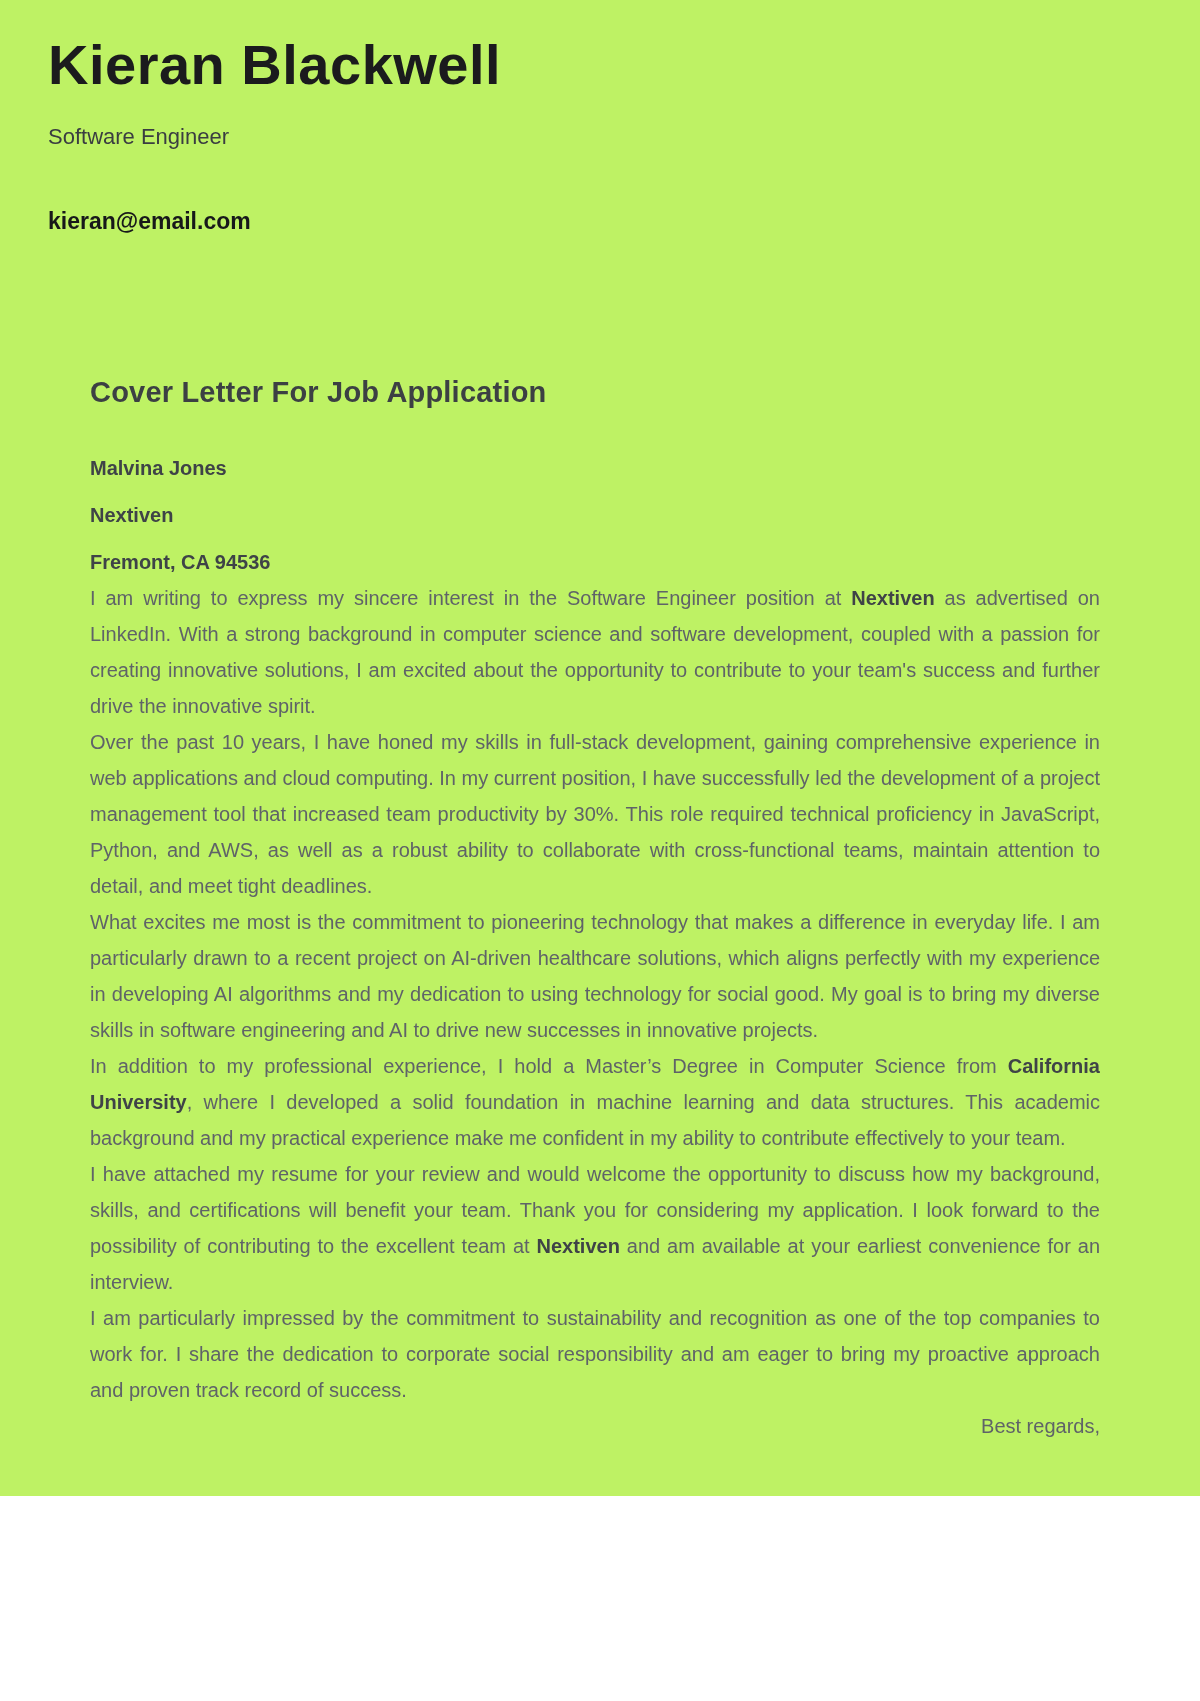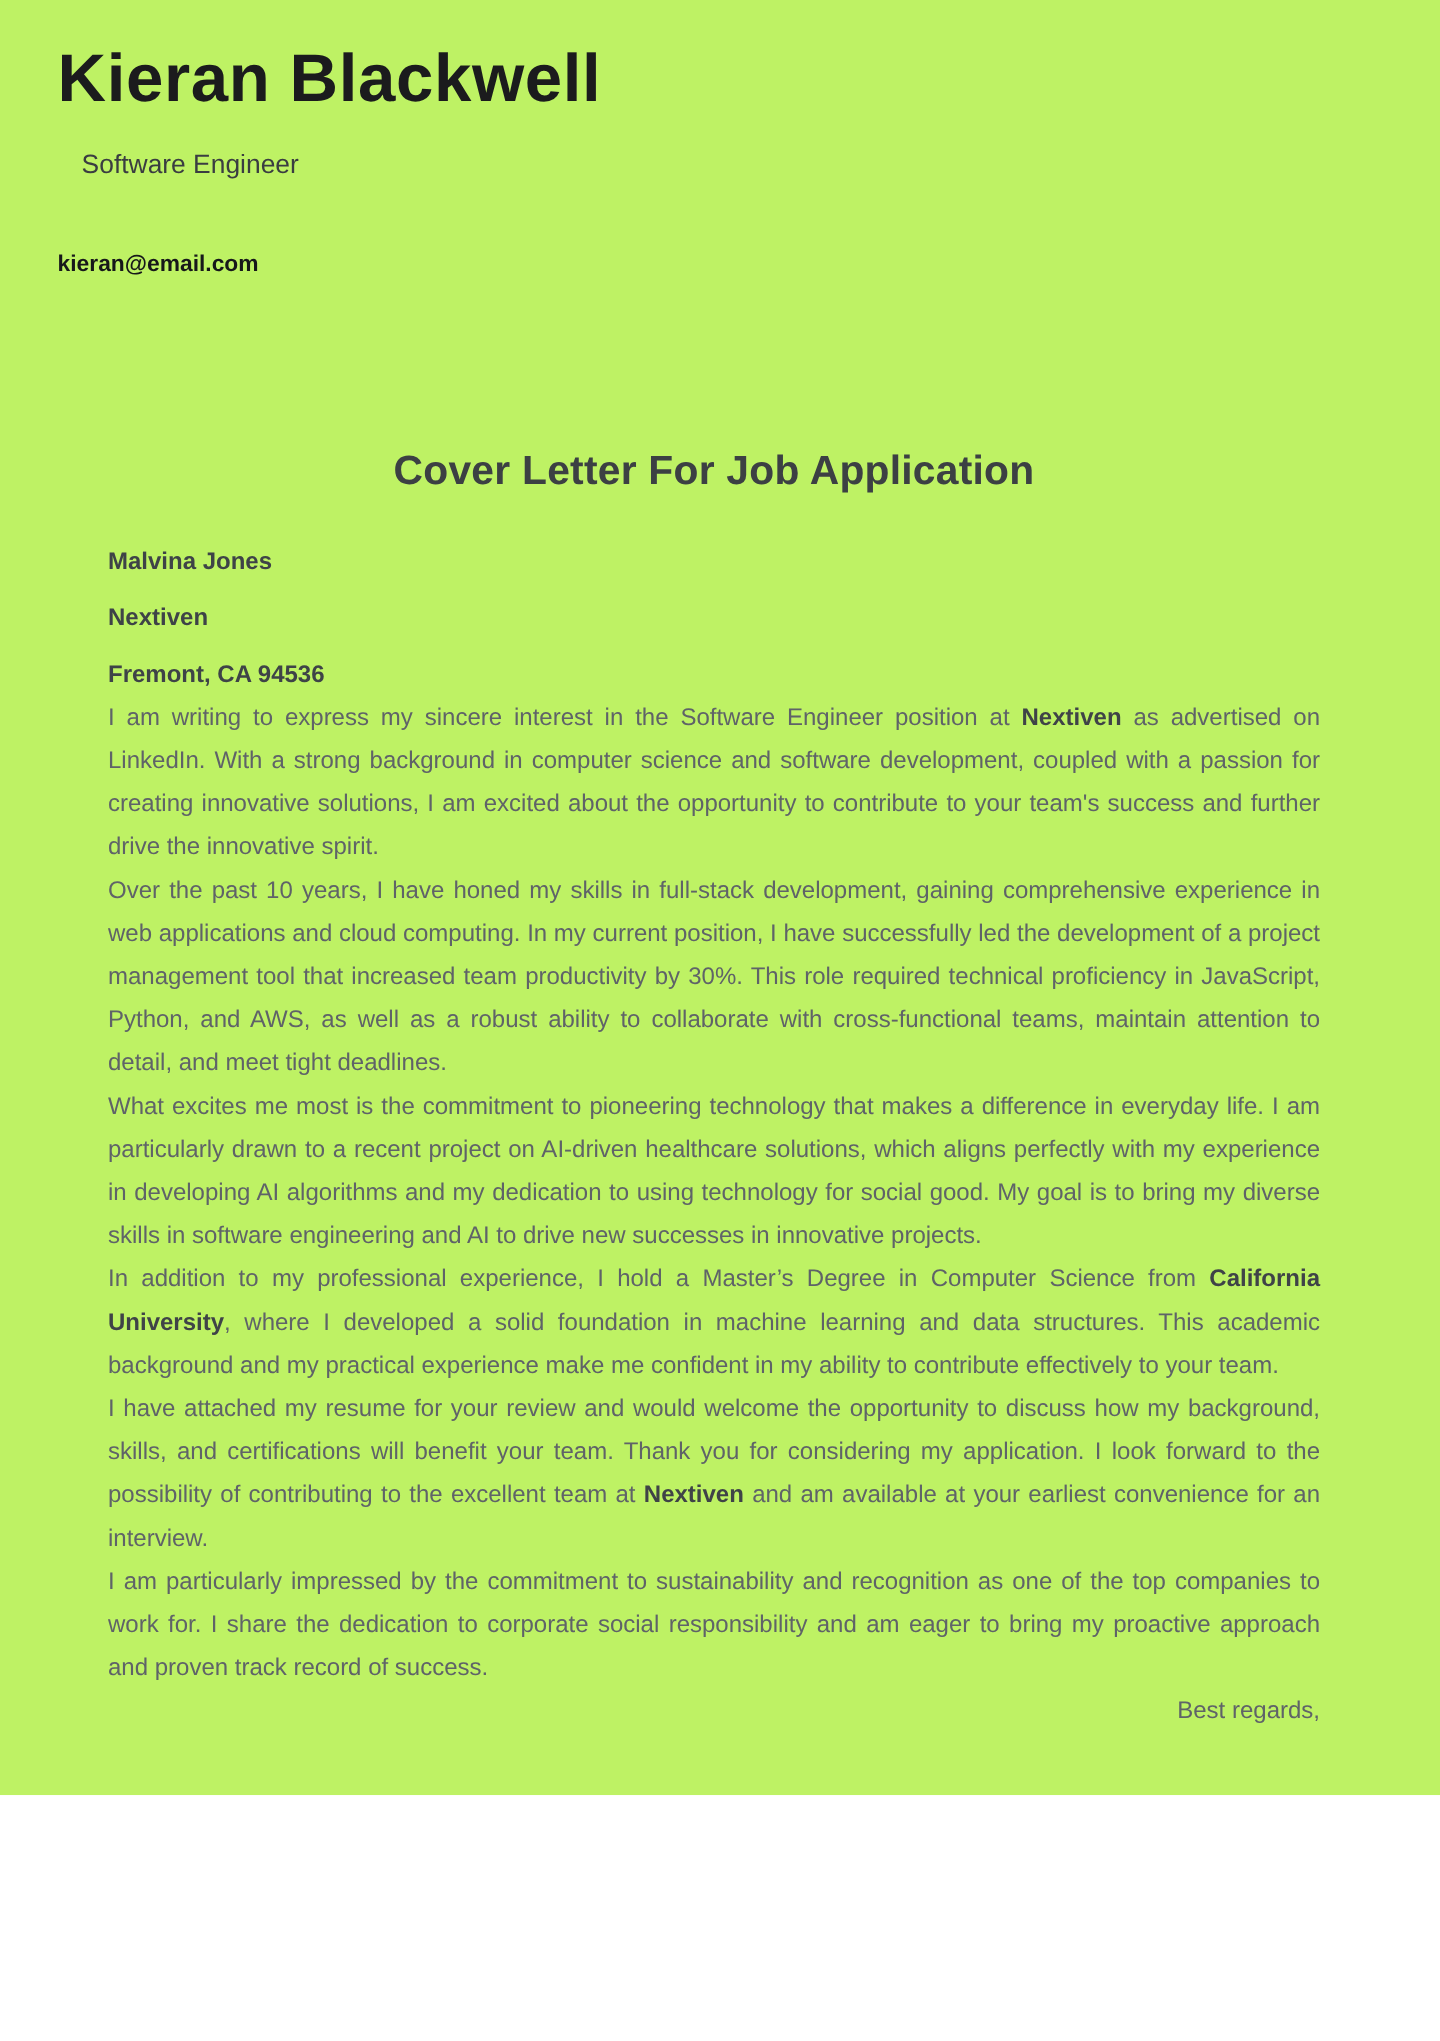--- a/index.html
+++ b/index.html
@@ -23,36 +23,34 @@
     font-weight: 600;
     letter-spacing: 0.5px;
     color: #1b1b1d;
   }
   .role {
     margin-top: 27px;
     font-size: 22px;
     line-height: 28px;
     font-weight: 400;
     color: #3a3d41;
-    margin-left: 20px;
   }
   .email {
     margin-top: 55px;
-    font-size: 19px;
+    font-size: 23px;
     line-height: 30px;
     font-weight: 700;
     color: #17181a;
   }
 
   
   .letter { padding: 0 100px 0 90px; }
   .letter-title {
     margin: 136px 0 38px 0;
-    text-align: center;
-    font-size: 34px;
+    font-size: 29px;
     line-height: 40px;
     font-weight: 700;
     letter-spacing: 0.2px;
     color: #3c4043;
   }
   .recipient-line {
     margin: 0 0 11px 0;
     font-size: 20px;
     line-height: 36px;
     font-weight: 700;

